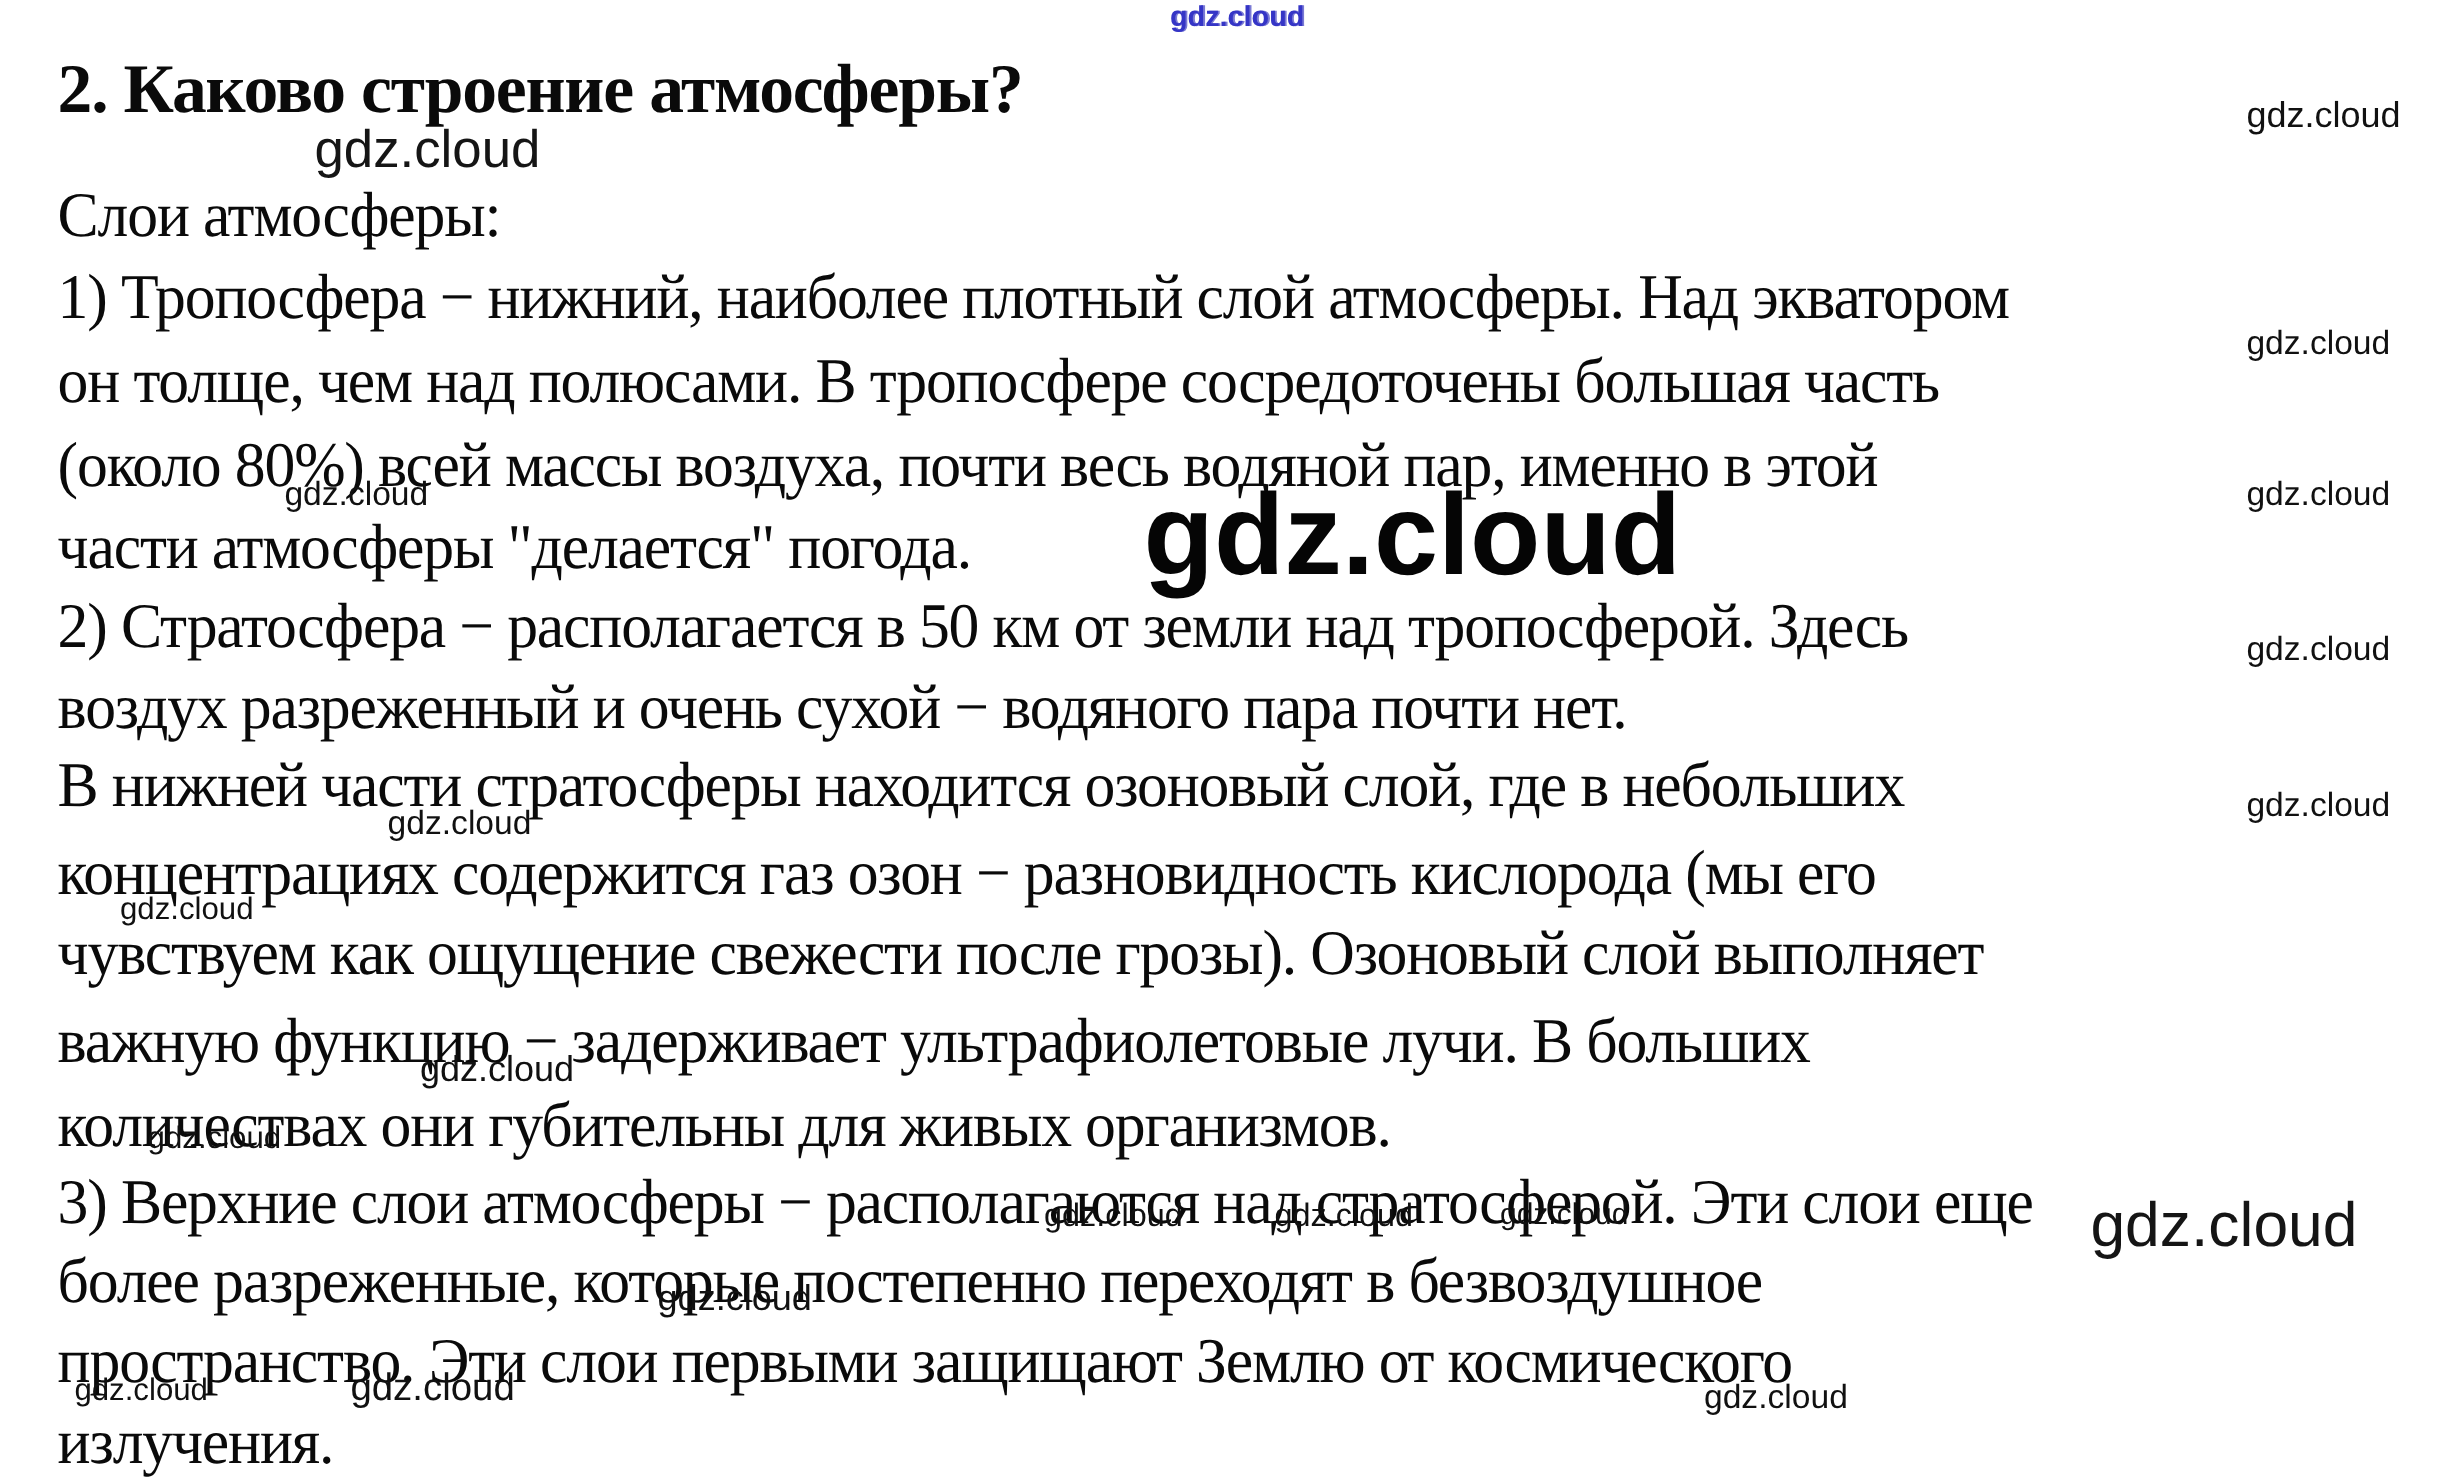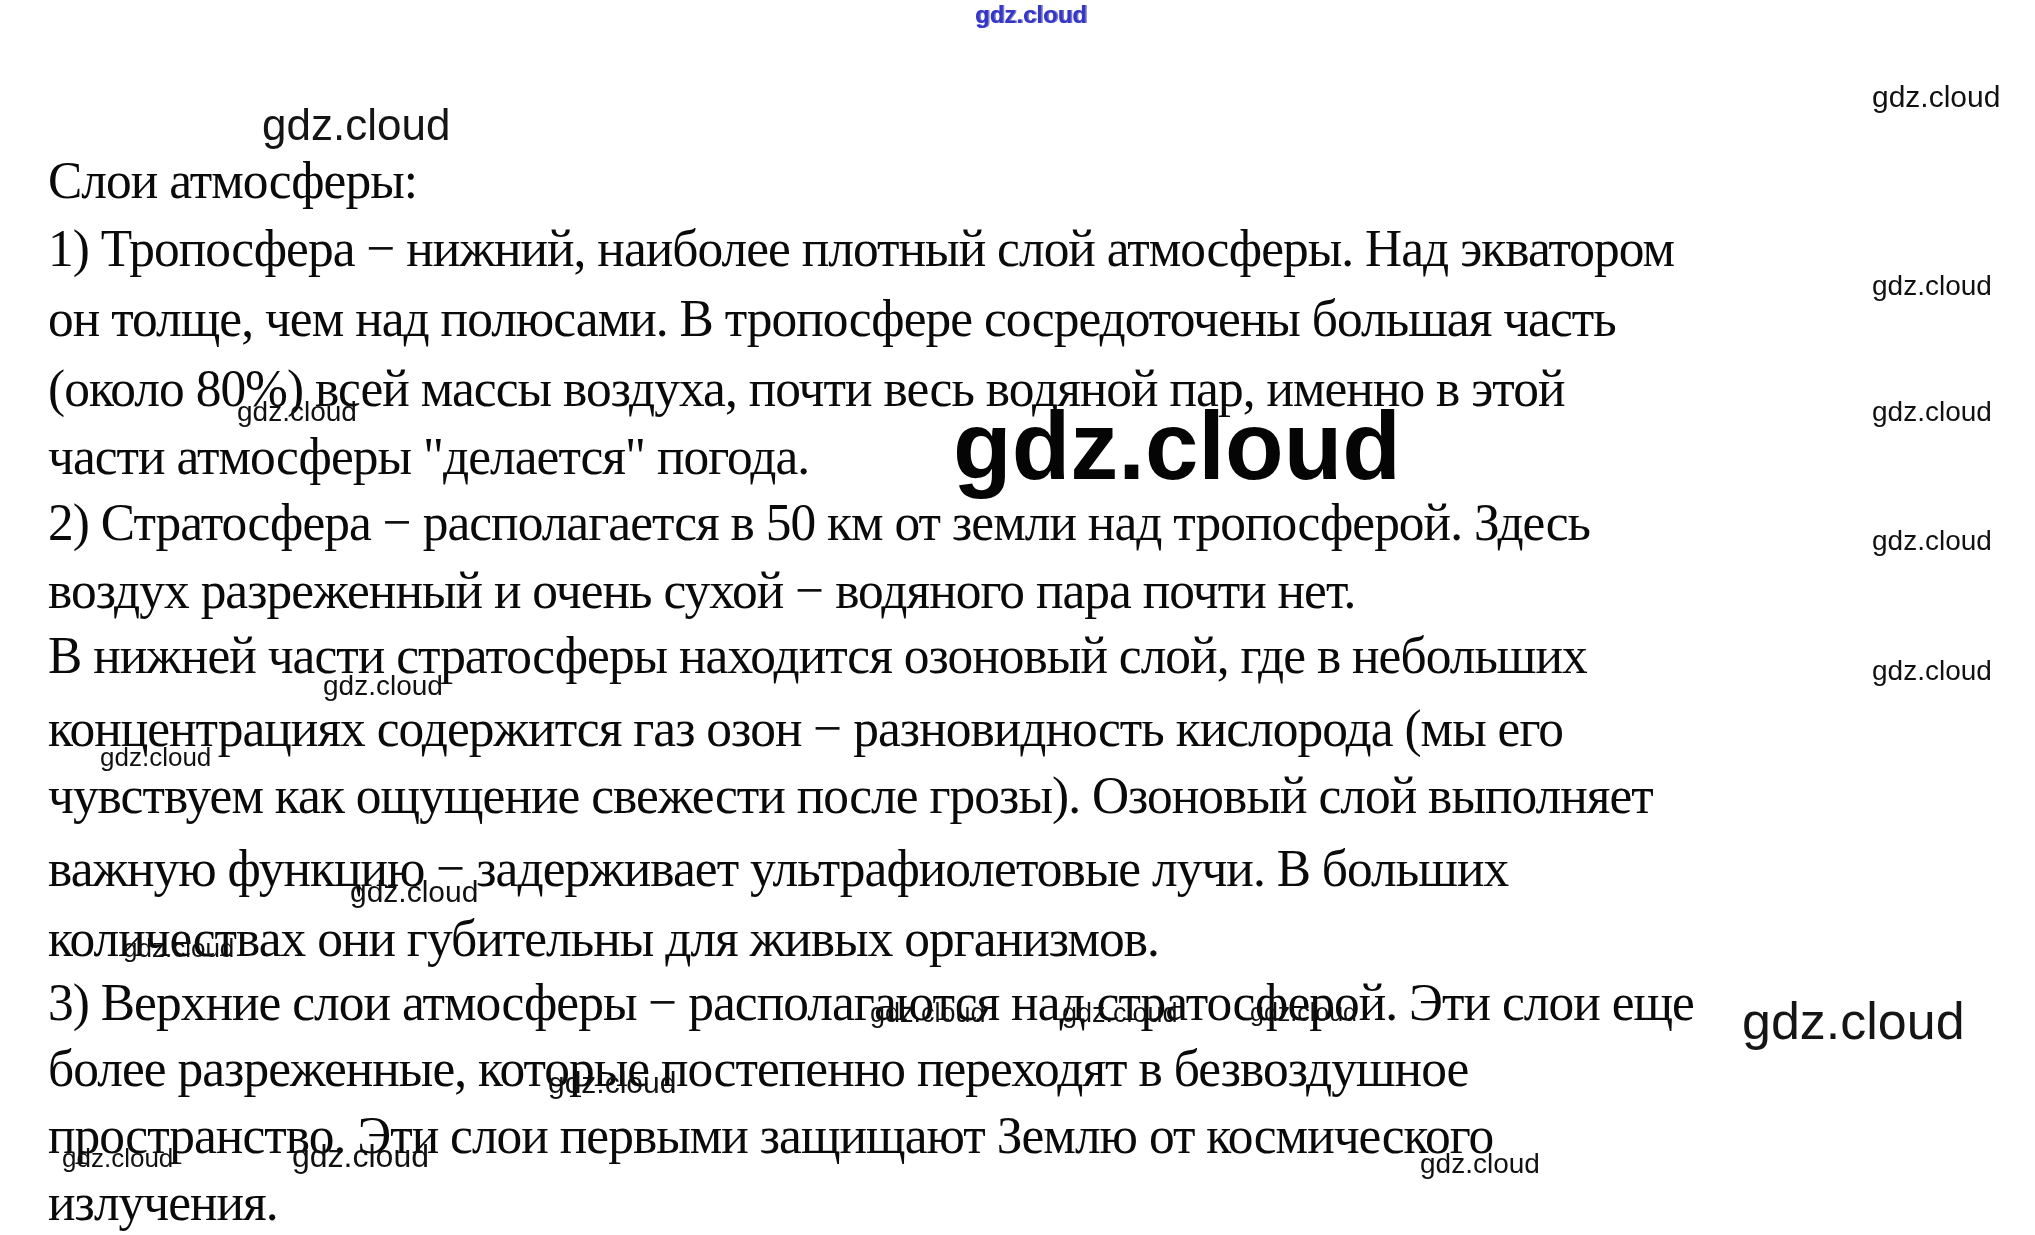--- a/index.html
+++ b/index.html
@@ -45,20 +45,21 @@
     text-shadow: 1.5px 0 0 #7a7ad4;
   }
   .wm-big { font-weight: 700; color: #050505; }
   .wm-med { font-weight: 400; color: #151515; }
 </style>
 </head>
 <body>
 
 <div class="page">
 
+  <div class="doc-title">2. Каково строение атмосферы?</div>
 
   <div class="text-line" style="top:150px">Слои атмосферы:</div>
   <div class="text-line" style="top:218px">1) Тропосфера − нижний, наиболее плотный слой атмосферы. Над экватором</div>
   <div class="text-line" style="top:288px">он толще, чем над полюсами. В тропосфере сосредоточены большая часть</div>
   <div class="text-line" style="top:358px">(около 80%) всей массы воздуха, почти весь водяной пар, именно в этой</div>
   <div class="text-line" style="top:426px">части атмосферы "делается" погода.</div>
   <div class="text-line" style="top:492px">2) Стратосфера − располагается в 50 км от земли над тропосферой. Здесь</div>
   <div class="text-line" style="top:560px">воздух разреженный и очень сухой − водяного пара почти нет.</div>
   <div class="text-line" style="top:625px">В нижней части стратосферы находится озоновый слой, где в небольших</div>
   <div class="text-line" style="top:698px">концентрациях содержится газ озон − разновидность кислорода (мы его</div>

